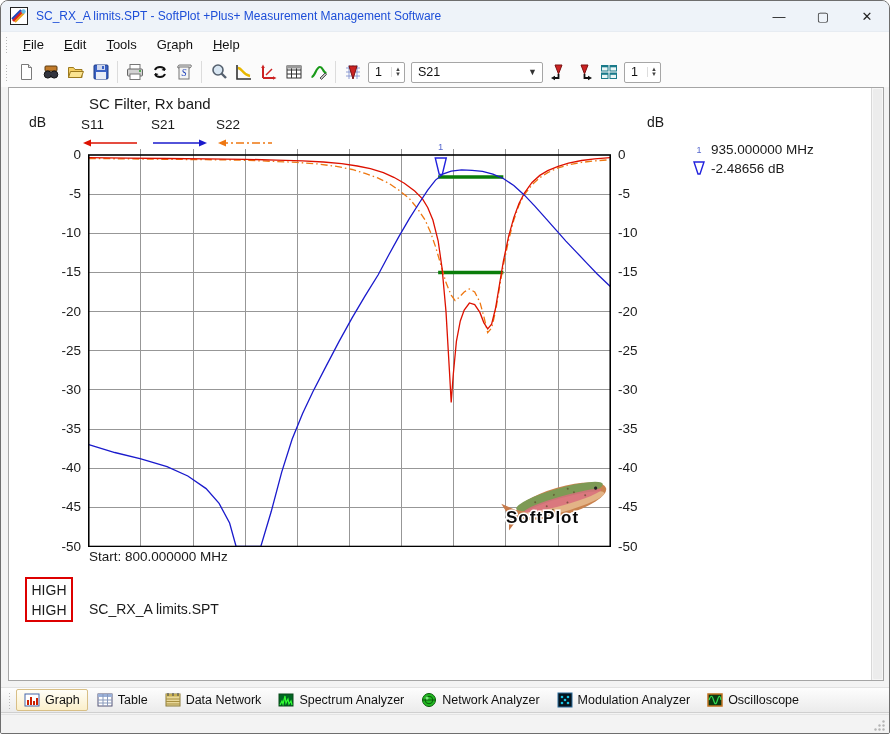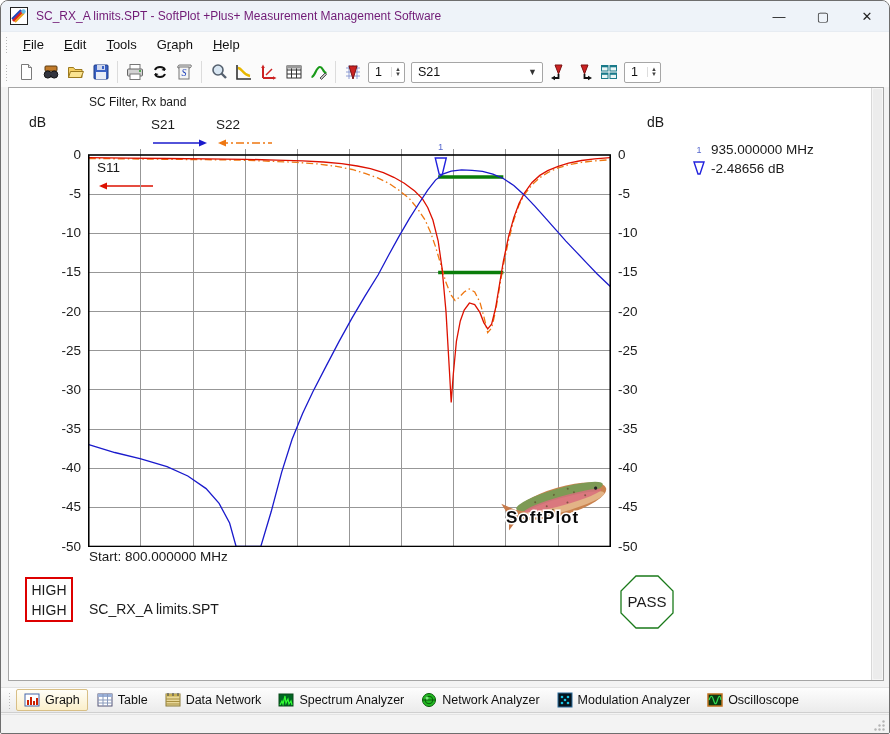--- a/index.html
+++ b/index.html
@@ -5,21 +5,21 @@
   html,body{margin:0;padding:0;background:#ffffff;}
   *{box-sizing:border-box;}
   .window{
     position:relative;width:890px;height:734px;
     border:1px solid #6e6e6e;border-radius:8px 8px 2px 2px;overflow:hidden;
     background:#f3f3f3;font-family:"Liberation Sans",sans-serif;color:#111;
   }
   
   .titlebar{height:30px;background:#eef3f9;display:flex;align-items:center;}
   .app-icon{margin-left:9px;width:18px;height:18px;flex:0 0 auto;}
-  .title-text{margin-left:8px;font-size:12px;color:#701a75;}
+  .title-text{margin-left:8px;font-size:12px;color:#1d4ed8;}
   .win-controls{margin-left:auto;display:flex;height:30px;}
   .win-btn{width:44px;height:30px;display:flex;align-items:center;justify-content:center;
     font-size:13px;color:#222;cursor:default;}
   
   .menubar{height:26px;background:#fbfbfb;display:flex;align-items:center;border-top:1px solid #e7ecf2;}
   .gripper{width:3px;height:17px;margin:0 5px 0 4px;
     background-image:radial-gradient(#b9b9b9 36%,transparent 42%);background-size:3px 3px;}
   .menu-item{padding:3px 10px;font-size:13px;}
   .menu-item u{text-decoration:underline;}
   
@@ -32,21 +32,21 @@
     width:13px;border-left:1px solid #ddd;font-size:6px;line-height:5px;color:#444;}
   .combo{display:flex;align-items:center;width:132px;height:21px;border:1px solid #a6a6a6;
     background:#fff;border-radius:2px;margin:0 3px;padding-left:6px;font-size:12.5px;}
   .combo-arrow{margin-left:auto;margin-right:5px;font-size:9px;color:#333;}
   
   .client{position:absolute;left:7px;top:86px;width:876px;height:594px;
     background:#fff;border:1px solid #a5a5a5;}
   .vscroll{position:absolute;right:0;top:0;bottom:0;width:12px;background:#f6f6f6;
     border-left:1px solid #d8d8d8;}
   .vthumb{position:absolute;left:1px;right:1px;top:1px;bottom:1px;background:#ececec;border-radius:1px;}
-  .g-title{position:absolute;left:80px;top:7px;font-size:12px;color:#1a1a1a;}
+  .g-title{position:absolute;left:80px;top:7px;font-size:15px;color:#1a1a1a;}
   .axis-unit{position:absolute;font-size:14px;color:#1a1a1a;}
   .legend-item{position:absolute;top:29px;width:62px;}
   .legend-label{font-size:13.5px;color:#1a1a1a;margin-bottom:2px;}
   .ytick{position:absolute;font-size:13.5px;color:#1a1a1a;height:16px;line-height:16px;}
   .ytick.left{left:30px;width:42px;text-align:right;}
   .ytick.right{left:609px;width:44px;text-align:left;}
   .plot-svg{position:absolute;left:79px;top:53px;}
   .startstop{position:absolute;font-size:13.5px;color:#1a1a1a;}
   .fail-badge{position:absolute;left:16px;top:489px;width:48px;height:45px;
     border:2px solid #dd0000;display:flex;flex-direction:column;align-items:center;
@@ -239,21 +239,21 @@
       <span>1</span>
       <span class="spin-arrows">▲<br>▼</span>
     </div>
   </div>
 
   <div class="client">
     <div class="g-title">SC Filter, Rx band</div>
     <div class="axis-unit" style="left:20px;top:26px;">dB</div>
     <div class="axis-unit" style="left:638px;top:26px;">dB</div>
     <div id="legend">
-        <div class="legend-item" style="left: 88px; margin-top: 43px;"><div class="legend-label">S11</div><svg width="60" height="10">
+        <div class="legend-item" style="left: 72px;"><div class="legend-label">S11</div><svg width="60" height="10">
             <line x1="4" y1="5" x2="56" y2="5" stroke="#dd1100" stroke-width="1.6"></line>
             <path d="M12 5 L2 5" marker-end=""></path>
             <path d="M10 1.5 L2 5 L10 8.5 Z" fill="#dd1100"></path>
           </svg></div>
         <div class="legend-item" style="left: 142px;"><div class="legend-label">S21</div><svg width="60" height="10">
             <line x1="2" y1="5" x2="50" y2="5" stroke="#1a1acc" stroke-width="1.6"></line>
             <path d="M48 1.5 L56 5 L48 8.5 Z" fill="#1a1acc"></path>
           </svg></div>
         <div class="legend-item" style="left: 207px;"><div class="legend-label">S22</div><svg width="60" height="10">
             <line x1="4" y1="5" x2="56" y2="5" stroke="#ee7711" stroke-width="1.6" stroke-dasharray="8 3 2 3"></line>
@@ -330,26 +330,20 @@
     </div>
 
     <div class="startstop" style="left:80px;top:461px;">Start: 800.000000 MHz</div>
 
     <div class="fail-badge">
       <div>HIGH</div>
       <div>HIGH</div>
     </div>
     <div class="file-label">SC_RX_A limits.SPT</div>
 
-    <div class="pass-wrap">
-      <svg width="56" height="56">
-        <path d="M17 2 L39 2 L54 17 L54 39 L39 54 L17 54 L2 39 L2 17 Z" fill="none" stroke="#1a7a1a" stroke-width="1.3"></path>
-        <text x="28" y="33" text-anchor="middle" class="pass-text">PASS</text>
-      </svg>
-    </div>
 
     <div class="logo-wrap">
       <svg width="114" height="60">
         <g transform="rotate(-16 57 26)">
           <ellipse cx="60" cy="26" rx="47" ry="14" fill="#c9824e"></ellipse>
           <ellipse cx="60" cy="21" rx="45" ry="8" fill="#7d9a55"></ellipse>
           <ellipse cx="60" cy="30" rx="44" ry="7" fill="#e3b386"></ellipse>
           <ellipse cx="62" cy="26" rx="40" ry="4.5" fill="#d86d7c" opacity="0.85"></ellipse>
           <path d="M14 22 L2 12 L6 26 L2 40 L15 30 Z" fill="#c77a4a"></path>
           <circle cx="97" cy="23" r="1.6" fill="#222"></circle>

